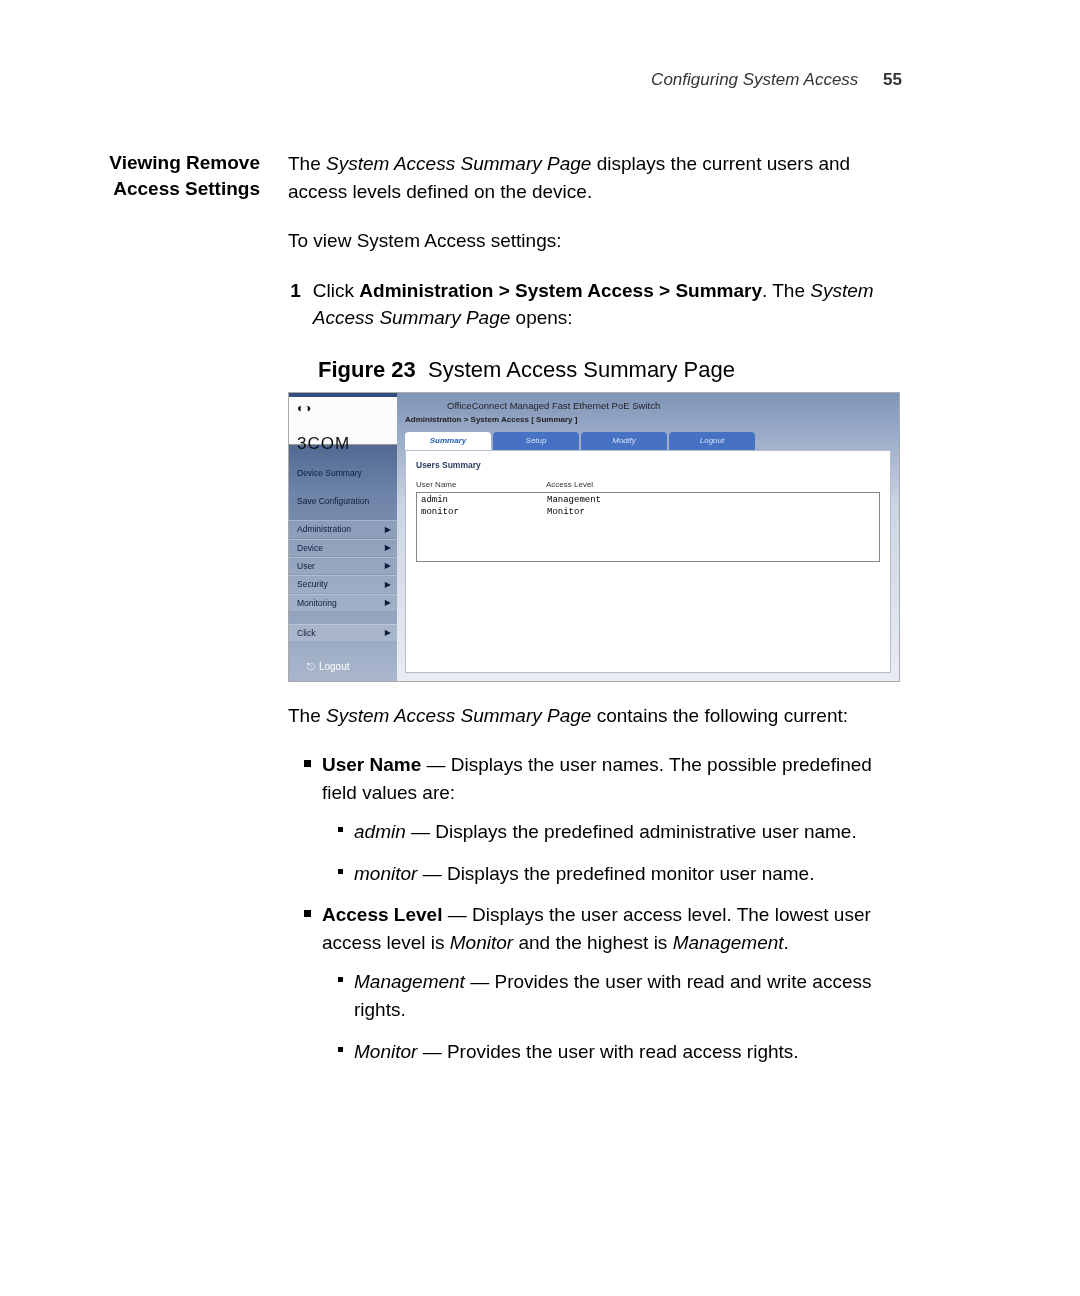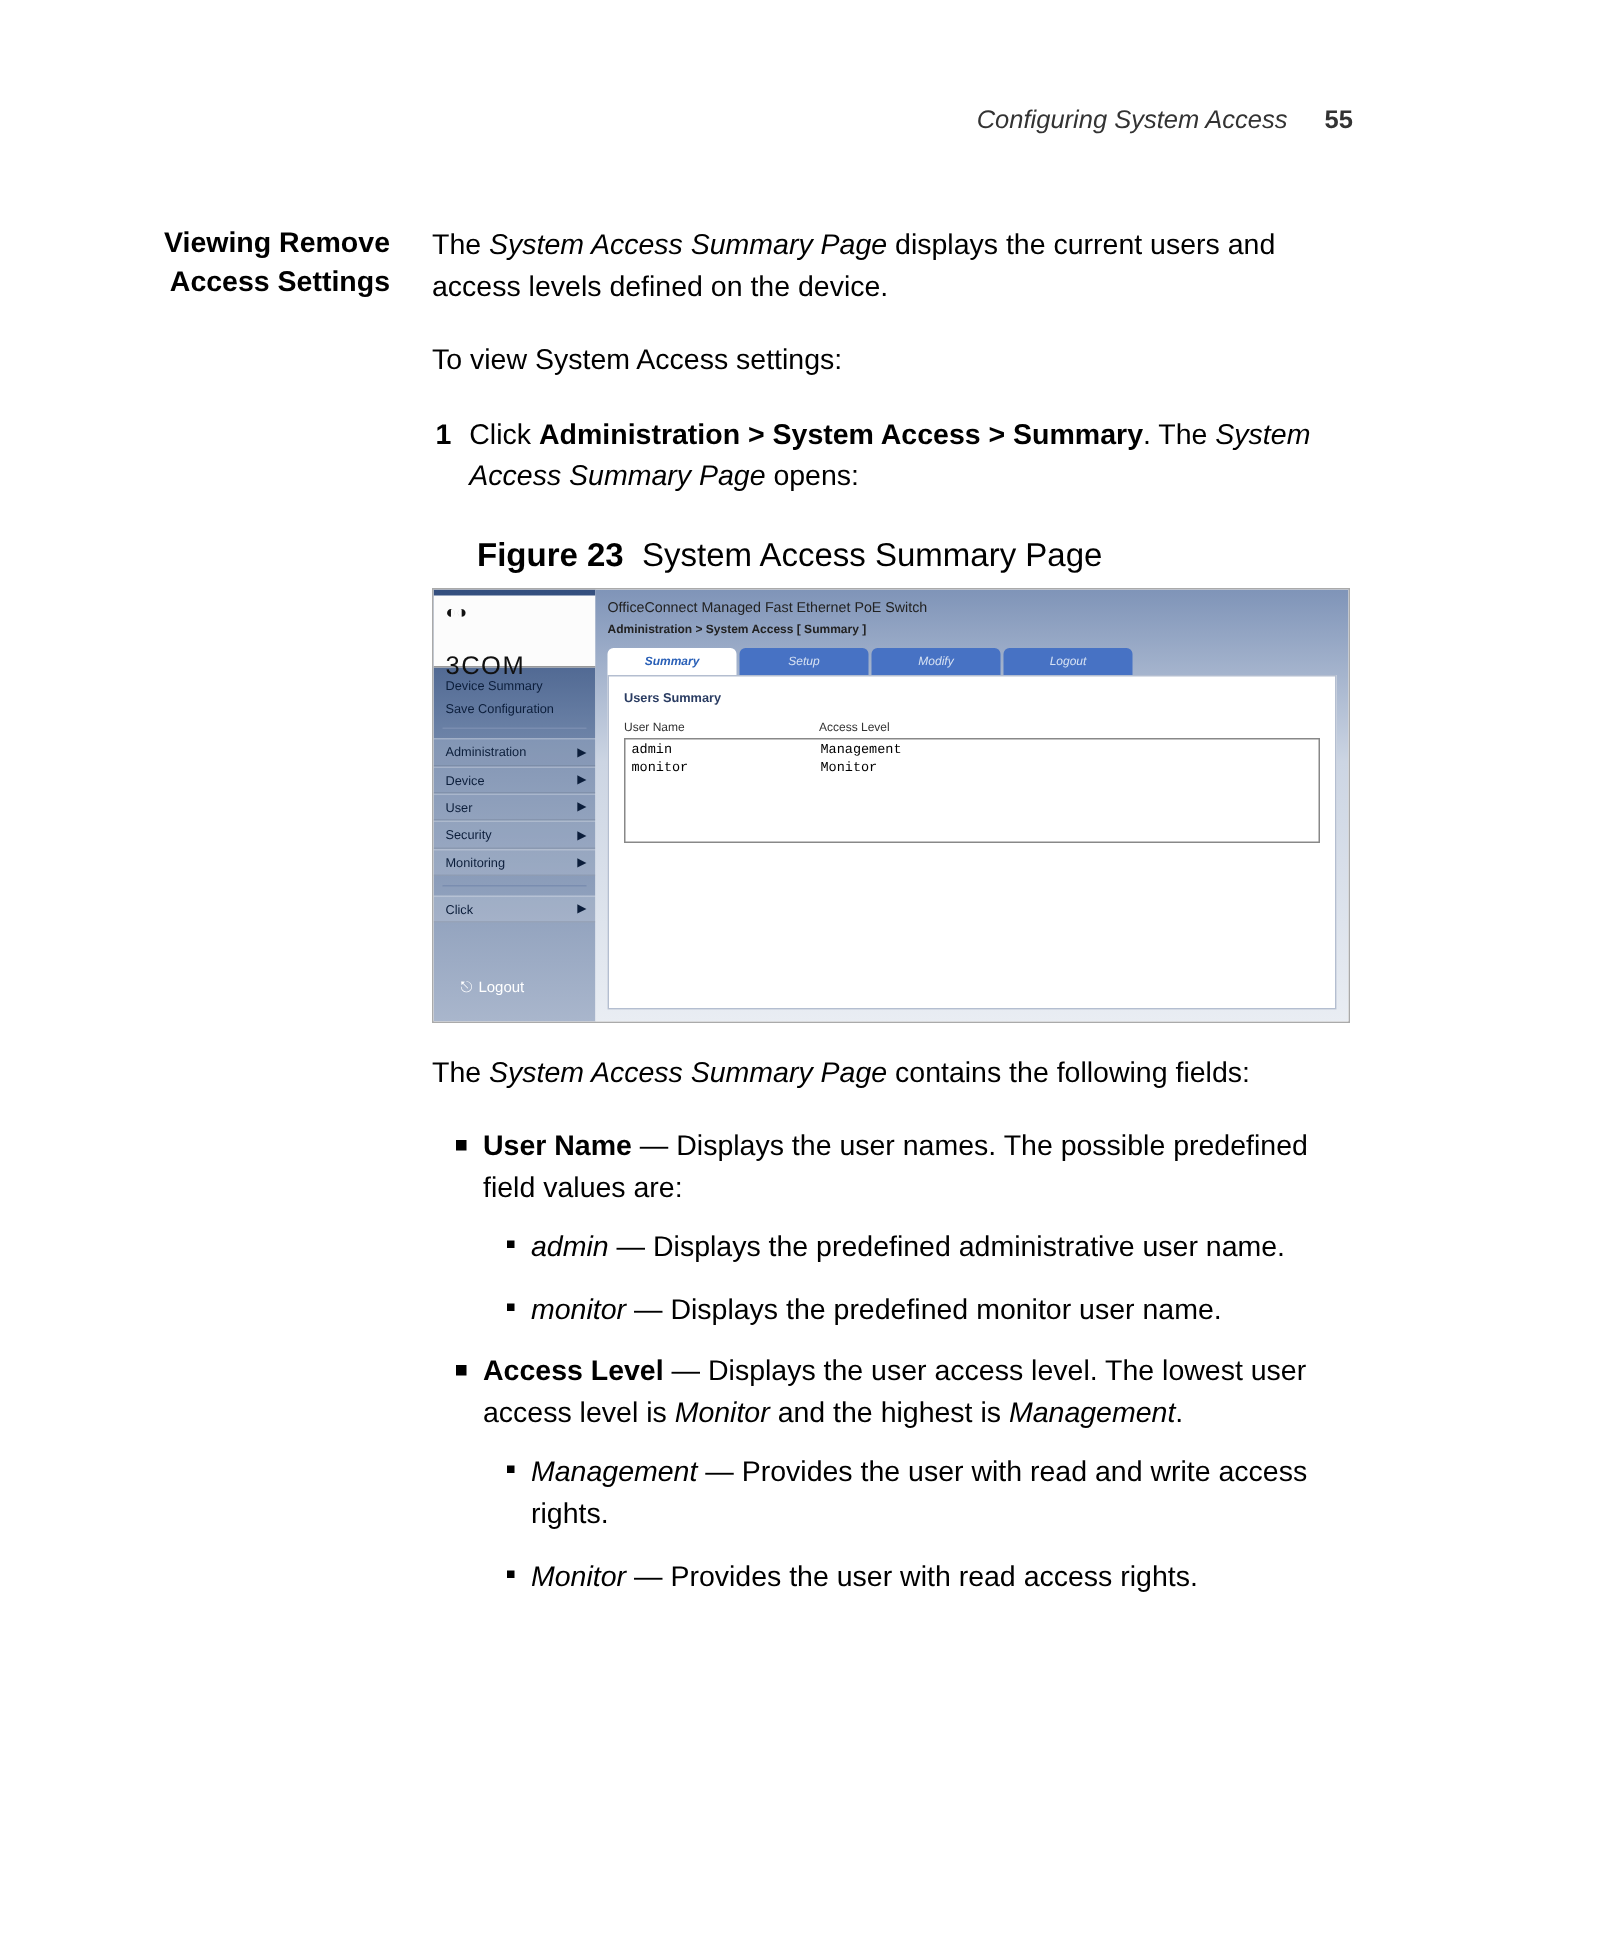--- a/index.html
+++ b/index.html
@@ -99,21 +99,21 @@
   .ss-logo-icn {
     font-size: 12px;
     position: relative;
     top: -1px;
   }
   .ss-group {
     padding: 6px 8px 2px 8px;
     font-size: 8.5px;
     color: #0b1d3a;
   }
-  .ss-group div { margin-bottom: 3px; }
+  .ss-group div { margin-bottom: 3px; margin-top: 16px; }
   .ss-divider { height:1px; background:#7a8db0; margin:2px 6px; }
   .ss-menu {
     padding: 4px 0;
     font-size: 8.5px;
   }
   .ss-item {
     display:flex;
     justify-content:space-between;
     align-items:center;
     padding: 2px 6px 2px 8px;
@@ -137,20 +137,21 @@
     flex:1;
     background: linear-gradient(to bottom, #7f94b8 0%, #ccd5e3 40%, #e9edf3 100%);
     padding: 6px 0 0 0;
     display:flex;
     flex-direction:column;
   }
   .ss-title {
     padding: 0 8px 2px 8px;
     color:#222;
     font-size: 9.5px;
+    margin-left: 42px;
   }
   .ss-bcrumb {
     padding: 0 8px 6px 8px;
     font-size: 8px;
     font-weight:bold;
     color:#222;
   }
   .ss-tabs {
     display:flex;
     gap:2px;
@@ -318,21 +319,21 @@
               <div class="ss-row">
                 <div class="c1">monitor</div>
                 <div>Monitor</div>
               </div>
             </div>
           </div>
         </div>
       </div>
 
       <p>
-        <span>The </span><span class="italic">System Access Summary Page</span><span> contains the following fields:</span>
+        <span>The </span><span class="italic">System Access Summary Page</span><span> contains the following current:</span>
       </p>
 
       <ul class="sq">
         <li>
           <span class="bold">User Name</span><span> — Displays the user names. The possible predefined field values are:</span>
           <ul class="sq">
             <li>
               <span class="italic">admin</span><span> — Displays the predefined administrative user name.</span>
             </li>
             <li>

